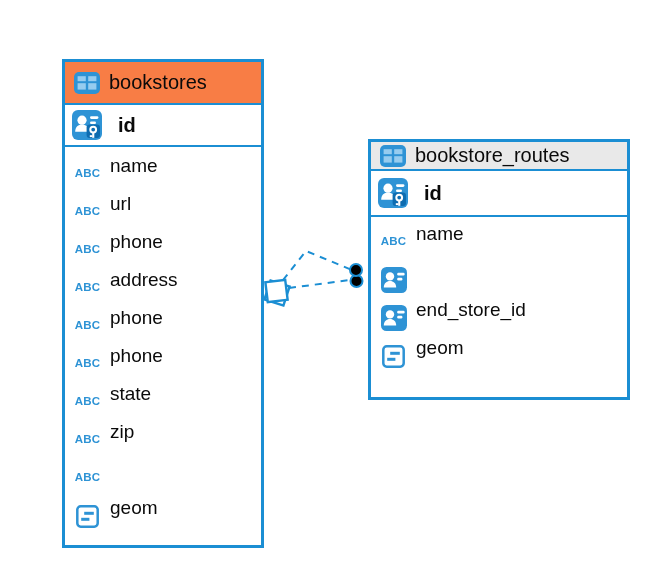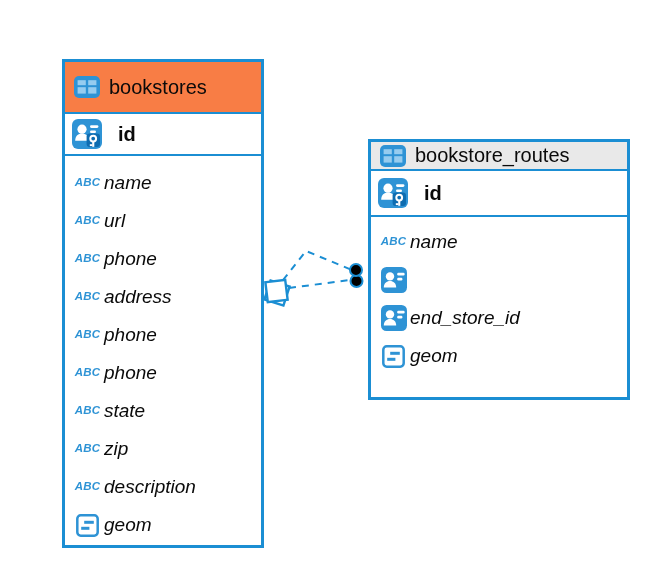--- a/index.html
+++ b/index.html
@@ -30,22 +30,22 @@
   .entity-header.orange{background:var(--orange);}
   .entity-header.gray{background:var(--gray);}
   .entity-title{font-size:20px;color:var(--text);white-space:nowrap;}
   .pk-row{
     display:flex;align-items:center;gap:16px;
     padding:0 6px 0 7px;border-bottom:2px solid var(--blue);
     font-size:20px;font-weight:bold;background:#fff;
   }
   .rows{background:#fff;}
   .col-row{
-    height:38px;display:flex;align-items:center;gap:0;
-    padding-left:6px;font-size:19px;font-style:italic;
+    height:38px;display:flex;gap:6px;
+    padding-left:6px;font-size:19px;
   }
   .type-ic{
     width:33px;flex:0 0 33px;display:flex;
     align-items:center;justify-content:center;
   }
   .abc{
     color:var(--icon-blue);font-weight:bold;font-size:11.5px;
     letter-spacing:0.2px;line-height:1;
   }
   svg{display:block;}
@@ -105,21 +105,21 @@
       <rect x="267" y="283" width="20" height="20" fill="#ffffff" stroke="var(--blue)" stroke-width="2.4" transform="rotate(18 277 293)"></rect>
       <rect x="266.5" y="281" width="20" height="20" fill="#ffffff" stroke="var(--blue)" stroke-width="2.4" transform="rotate(-7 276.5 291)"></rect>
     </g>
     <g>
       <circle cx="356.5" cy="281" r="6" fill="#000000" stroke="var(--blue)" stroke-width="2"></circle>
       <circle cx="356" cy="270" r="6" fill="#000000" stroke="var(--blue)" stroke-width="2"></circle>
     </g>
   </svg>
 
   <div class="entity" style="left:62px;top:59px;width:202px;height:489px;">
-    <div class="entity-header orange" style="height:52px;">
+    <div class="entity-header orange" style="height:43px;">
       <svg width="26" height="22" viewBox="0 0 26 22">
           <use href="#sym-table"></use>
         </svg>
       <span class="entity-title">bookstores</span>
     </div>
     <div class="pk-row" style="height:42px;">
       <svg width="30" height="30" viewBox="0 0 30 30">
           <use href="#sym-pk"></use>
         </svg>
       <span>id</span>
@@ -170,21 +170,20 @@
       <div class="col-row">
         <span class="type-ic">
             <span class="abc">ABC</span>
           </span>
         <span>zip</span>
       </div>
       <div class="col-row">
         <span class="type-ic">
             <span class="abc">ABC</span>
           </span>
-        <span>description</span>
       </div>
       <div class="col-row">
         <span class="type-ic">
           <svg width="23" height="23" viewBox="0 0 23 23">
               <use href="#sym-geom"></use>
             </svg>
         </span>
         <span>geom</span>
       </div>
     </div>

